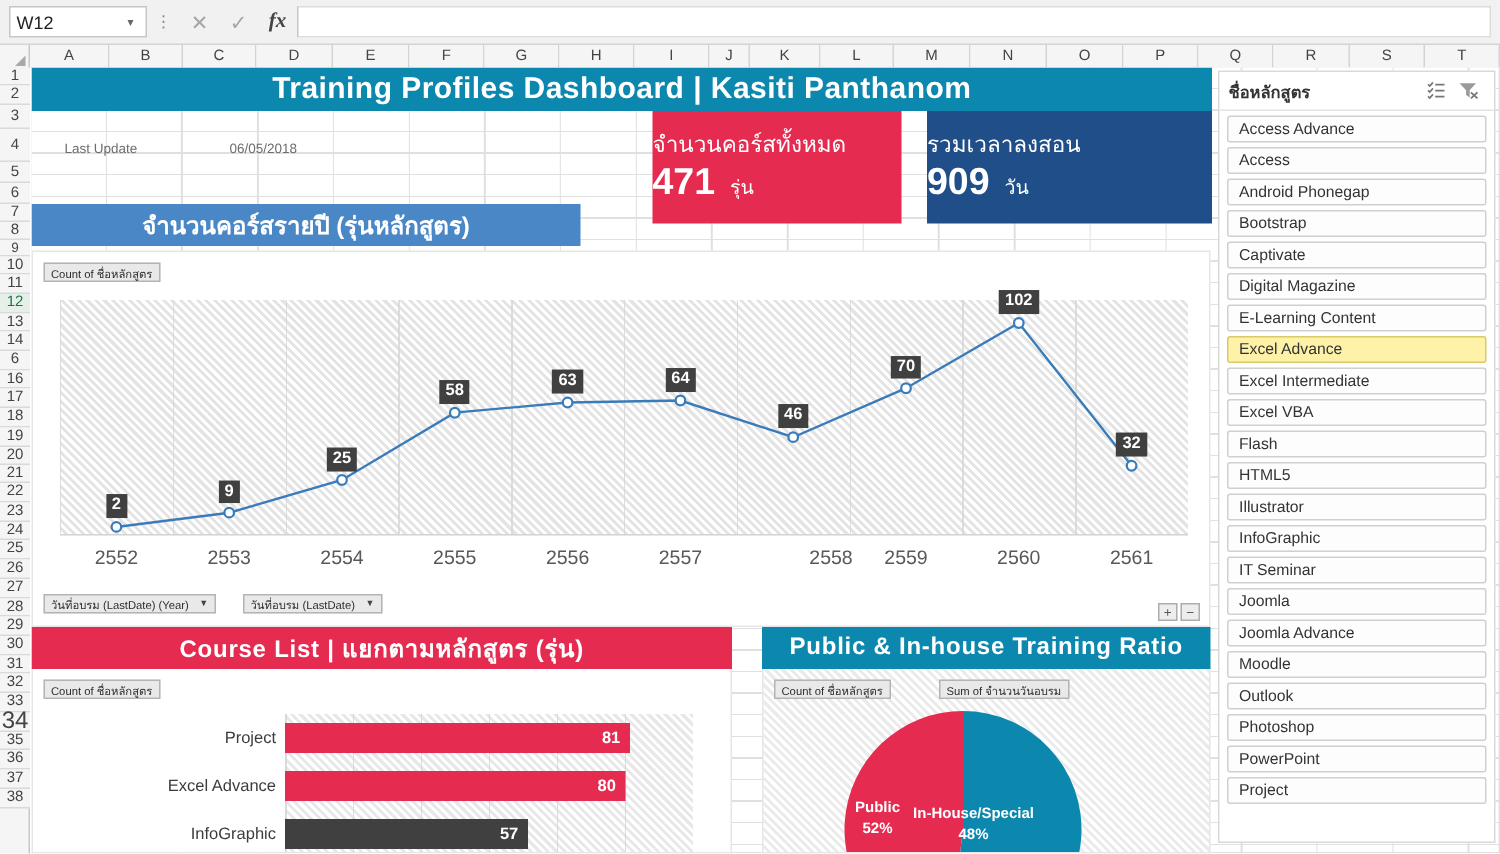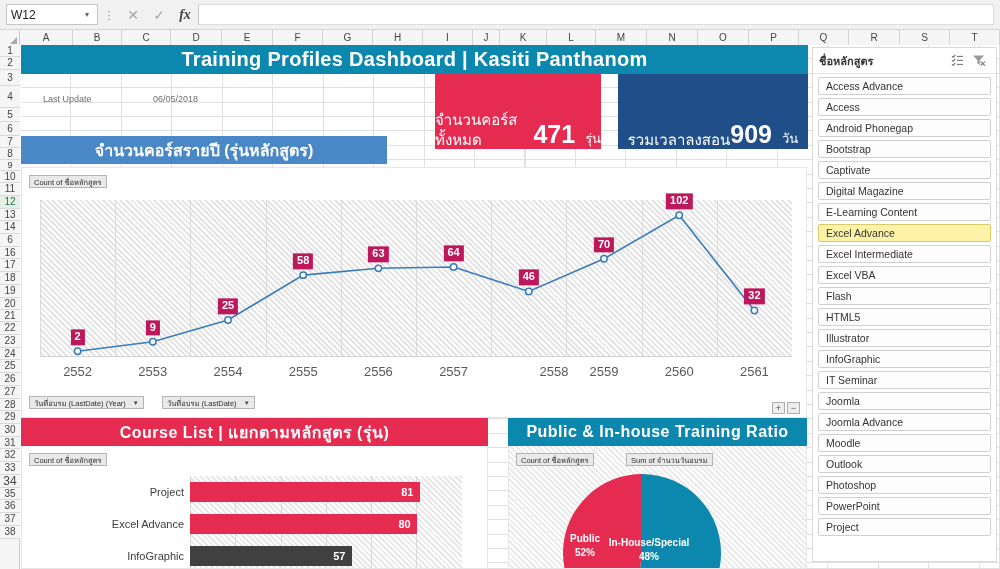--- a/index.html
+++ b/index.html
@@ -100,22 +100,22 @@
   }
 
   .lastupdate {
     position: absolute; left: 22px; top: 47px; width: 420px; height: 14px;
     display: flex; align-items: center; font-size: 9px; color: #6d6d6d;
   }
   .lu-label { width: 110px; }
   .lu-val { }
 
   .kpi {
-    position: absolute; display: flex; flex-direction: row;
-    align-items: flex-end; justify-content: center; color: #fff;
+    position: absolute; display: flex; flex-direction: column;
+    align-items: flex-start; justify-content: center; color: #fff;
   }
   .kpi-red { left: 414px; top: 29px; width: 166px; height: 75px; background: #e52b50; }
   .kpi-blue { left: 597px; top: 29px; width: 190px; height: 75px; background: #1f4e89; }
   .kpi-label { font-size: 15px; font-weight: normal; line-height: 1.3; }
   .kpi-valrow { display: flex; align-items: baseline; gap: 10px; margin-top: 1px; }
   .kpi-num { font-size: 25px; font-weight: bold; }
   .kpi-unit { font-size: 13px; }
 
   .sec-banner {
     position: absolute; display: flex; align-items: center; justify-content: center;
@@ -144,21 +144,21 @@
     background-image: repeating-linear-gradient(45deg,
       rgba(255,255,255,.95) 0 2px, rgba(226,226,226,.9) 2px 4px);
     border-bottom: 1px solid #d3d3d3;
   }
   .plot-vgrid {
     position: absolute; inset: 0;
     background-image: repeating-linear-gradient(to right, rgba(215,215,215,.85) 0 1px, transparent 1px 75.2px);
   }
   .lc-svg { position: absolute; left: 18px; top: 32px; }
   .lc-lbl {
-    position: absolute; background: #be185d; color: #fff;
+    position: absolute; background: #404040; color: #fff;
     font-size: 11px; font-weight: bold; padding: 1px 4px 2px;
     transform: translate(-50%, -100%); line-height: 1.15;
     white-space: nowrap;
   }
   .lc-xtick {
     position: absolute; top: 196px; transform: translateX(-50%);
     font-size: 13px; color: #595959;
   }
 
   .zoombtns { position: absolute; right: 6px; bottom: 3px; display: flex; gap: 2px; }
@@ -303,21 +303,21 @@
         <div class="rowhead" style="height: 12px; font-size: 10px;">24</div>
         <div class="rowhead" style="height: 13px; font-size: 10px;">25</div>
         <div class="rowhead" style="height: 13px; font-size: 10px;">26</div>
         <div class="rowhead" style="height: 13px; font-size: 10px;">27</div>
         <div class="rowhead" style="height: 12px; font-size: 10px;">28</div>
         <div class="rowhead" style="height: 13px; font-size: 10px;">29</div>
         <div class="rowhead" style="height: 13px; font-size: 10px;">30</div>
         <div class="rowhead" style="height: 12px; font-size: 10px;">31</div>
         <div class="rowhead" style="height: 13px; font-size: 10px;">32</div>
         <div class="rowhead" style="height: 13px; font-size: 10px;">33</div>
-        <div class="rowhead" style="height: 13px; font-size: 12px;">34</div>
+        <div class="rowhead" style="height: 13px; font-size: 16px;">34</div>
         <div class="rowhead" style="height: 12px; font-size: 10px;">35</div>
         <div class="rowhead" style="height: 13px; font-size: 10px;">36</div>
         <div class="rowhead" style="height: 13px; font-size: 10px;">37</div>
         <div class="rowhead" style="height: 13px; font-size: 10px;">38</div>
       </div>
   </div>
 
   <div class="sheet">
     <div class="gridlines"></div>
 

